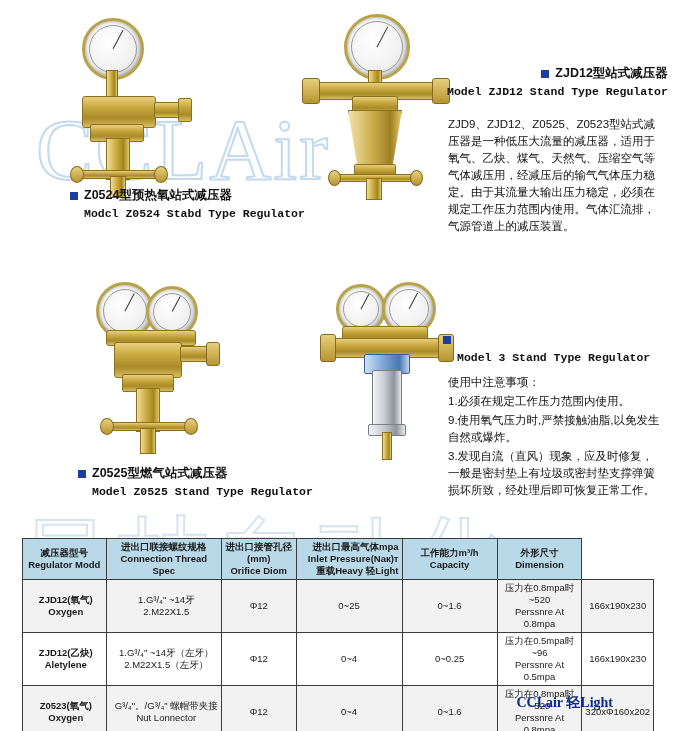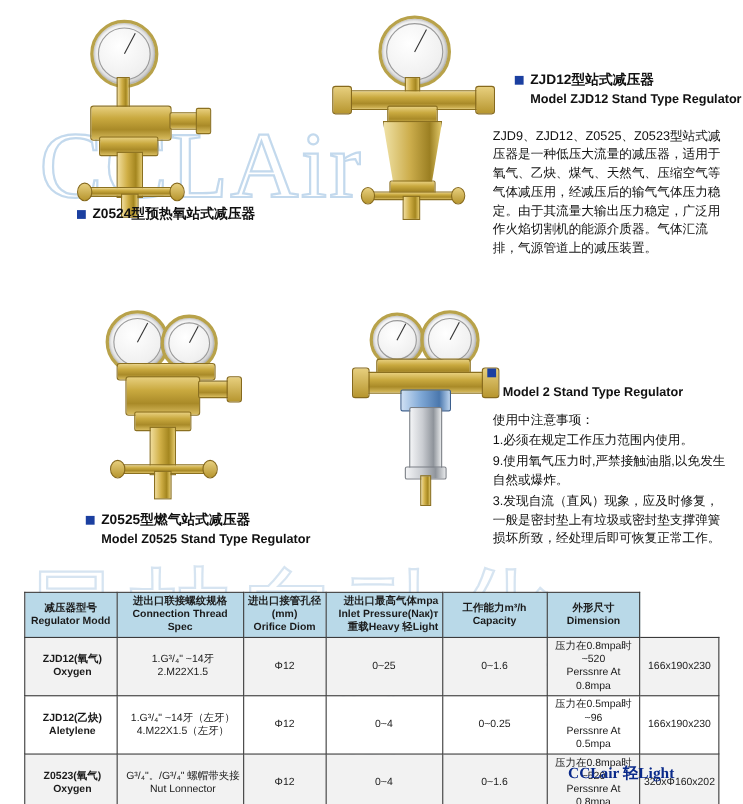--- a/index.html
+++ b/index.html
@@ -47,21 +47,21 @@
   
   .caption{position:absolute;}
   .caption .sq{
     display:inline-block;width:8px;height:8px;background:#1b3fa0;
     margin-right:6px;vertical-align:middle;
   }
   .caption .cn{
     font-size:12.5px;font-weight:bold;color:#111;vertical-align:middle;
   }
   .caption .en{
-    font-size:11.5px;font-weight:bold;color:#111;margin-left:14px;display:block;margin-top:3px;
+    font-size:11.5px;font-weight:bold;color:#111;margin-left:14px;display:block;margin-top:3px;font-family:Liberation Mono, monospace;
   }
 
   
   .para{position:absolute;font-size:11.5px;line-height:17px;color:#111;}
   .para p{margin:0 0 2px 0;}
 
   
   .tbl{
     position:absolute;left:22px;top:538px;width:632px;
     border-collapse:collapse;
@@ -234,39 +234,40 @@
 
     <div class="blue" style="left:46px;top:72px;width:44px;height:18px;border-radius:2px;"></div>
 
     <div class="steel" style="left:54px;top:88px;width:28px;height:58px;border-radius:2px;"></div>
     <div class="steel" style="left:50px;top:142px;width:36px;height:10px;border-radius:2px;"></div>
     <div class="brass-v" style="left:64px;top:150px;width:8px;height:26px;"></div>
   </div>
 
   <div class="caption" style="left:70px;top:186px;">
     <span class="sq"></span><span class="cn">Z0524型预热氧站式减压器</span>
-  </div>
-
-  <div class="caption" style="left:468px;top:64px;">
+    <span class="en">Modcl Z0524 Stabd Type Regulator</span>
+  </div>
+
+  <div class="caption" style="left:433px;top:64px;text-align:right;">
     <span class="sq"></span><span class="cn">ZJD12型站式减压器</span>
     <span class="en">Model ZJD12 Stand Type Regulator</span>
   </div>
 
   <div class="caption" style="left:78px;top:464px;">
     <span class="sq"></span><span class="cn">Z0525型燃气站式减压器</span>
     <span class="en">Model Z0525 Stand Type Regulator</span>
   </div>
 
   <div class="caption" style="left:443px;top:330px;">
     <span class="sq"></span>
-    <span class="en">Model 2 Stand Type Regulator</span>
+    <span class="en">Model 3 Stand Type Regulator</span>
   </div>
 
   <div class="para" style="left:448px;top:116px;width:210px;">
-    <p>ZJD9、ZJD12、Z0525、Z0523型站式减压器是一种低压大流量的减压器，适用于氧气、乙炔、煤气、天然气、压缩空气等气体减压用，经减压后的输气气体压力稳定。由于其流量大输出压力稳定，广泛用作火焰切割机的能源介质器。气体汇流排，气源管道上的减压装置。</p>
+    <p>ZJD9、ZJD12、Z0525、Z0523型站式减压器是一种低压大流量的减压器，适用于氧气、乙炔、煤气、天然气、压缩空气等气体减压用，经减压后的输气气体压力稳定。由于其流量大输出压力稳定，必须在规定工作压力范围内使用。气体汇流排，气源管道上的减压装置。</p>
   </div>
 
   <div class="para" style="left:448px;top:374px;width:212px;">
     <p>使用中注意事项：</p>
     <p>1.必须在规定工作压力范围内使用。</p>
     <p>9.使用氧气压力时,严禁接触油脂,以免发生自然或爆炸。</p>
     <p>3.发现自流（直风）现象，应及时修复，一般是密封垫上有垃圾或密封垫支撑弹簧损坏所致，经处理后即可恢复正常工作。</p>
   </div>
 
   <table class="tbl">
@@ -320,21 +321,21 @@
         <td>166x190x230</td>
       </tr>
 
       <tr>
         <td class="c1">
           <span class="sub">ZJD12(乙炔)</span>
           <span class="sub">Aletylene</span>
         </td>
         <td class="c2">
           <span class="sub">1.G³/₄" ~14牙（左牙）</span>
-          <span class="sub">4.M22X1.5（左牙）</span>
+          <span class="sub">2.M22X1.5（左牙）</span>
         </td>
         <td>Φ12</td>
         <td>0~4</td>
         <td>0~0.25</td>
         <td>
           <span class="sub">压力在0.5mpa时~96</span>
           <span class="sub">Perssnre At 0.5mpa</span>
         </td>
         <td>166x190x230</td>
       </tr>

